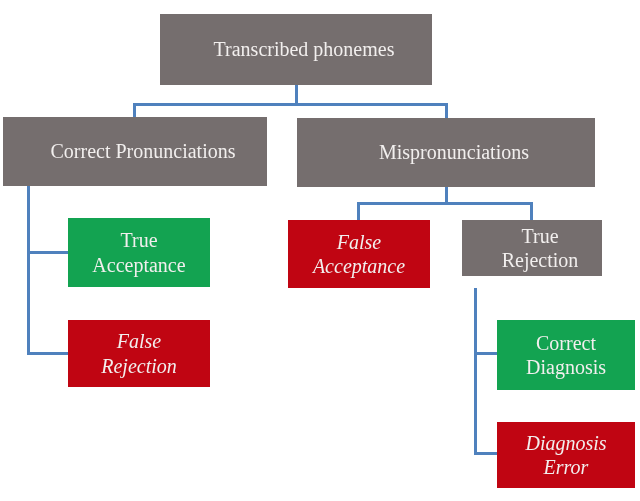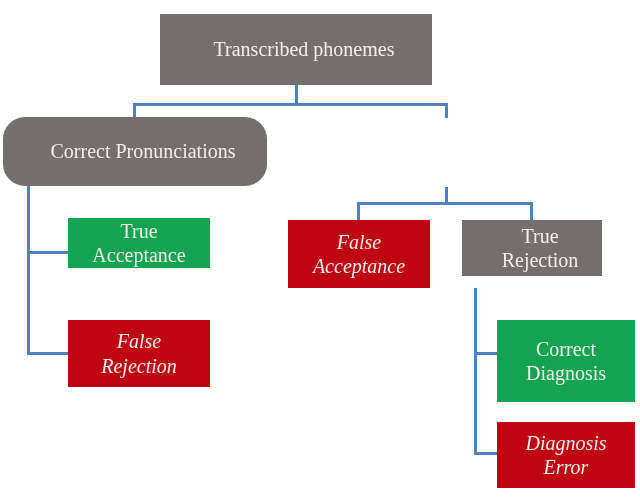--- a/index.html
+++ b/index.html
@@ -50,33 +50,34 @@
   <div class="seg" style="left:357px; top:202px; width:176px; height:3px;"></div>
   <div class="seg" style="left:357px; top:202px; width:3px;   height:18px;"></div>
   <div class="seg" style="left:530px; top:202px; width:3px;   height:18px;"></div>
 
   <div class="seg" style="left:474px; top:288px; width:3px;  height:167px;"></div>
   <div class="seg" style="left:474px; top:352px; width:26px; height:3px;"></div>
   <div class="seg" style="left:474px; top:452px; width:26px; height:3px;"></div>
 
   <div class="node" style="left:160px; top:14px;  width:272px; height:71px;" data-type="gray">Transcribed phonemes</div>
 
-  <div class="node" style="left:3px;   top:117px; width:264px; height:69px;border-radius:22px;" data-type="gray">Correct Pronunciations</div>
+  <div class="node" style="left:3px;   top:117px; width:264px; height:69px;" data-type="gray">Correct Pronunciations</div>
 
+  <div class="node" style="left:297px; top:118px; width:298px; height:69px;" data-type="gray">Mispronunciations</div>
 
-  <div class="node" style="left:68px;  top:218px; width:142px; height:50px;" data-type="green">True
+  <div class="node" style="left:68px;  top:218px; width:142px; height:69px;" data-type="green">True
 Acceptance</div>
 
   <div class="node" style="left:68px;  top:320px; width:142px; height:67px;" data-type="red">False
 Rejection</div>
 
   <div class="node" style="left:288px; top:220px; width:142px; height:68px;" data-type="red">False
 Acceptance</div>
 
   <div class="node" style="left:462px; top:220px; width:140px; height:56px;" data-type="gray">True Rejection</div>
 
-  <div class="node" style="left:497px; top:320px; width:138px; height:82px;" data-type="green">Correct
+  <div class="node" style="left:497px; top:320px; width:138px; height:70px;" data-type="green">Correct
 Diagnosis</div>
 
   <div class="node" style="left:497px; top:422px; width:138px; height:66px;" data-type="red">Diagnosis
 Error</div>
 
 </div>
 
 </body></html>

